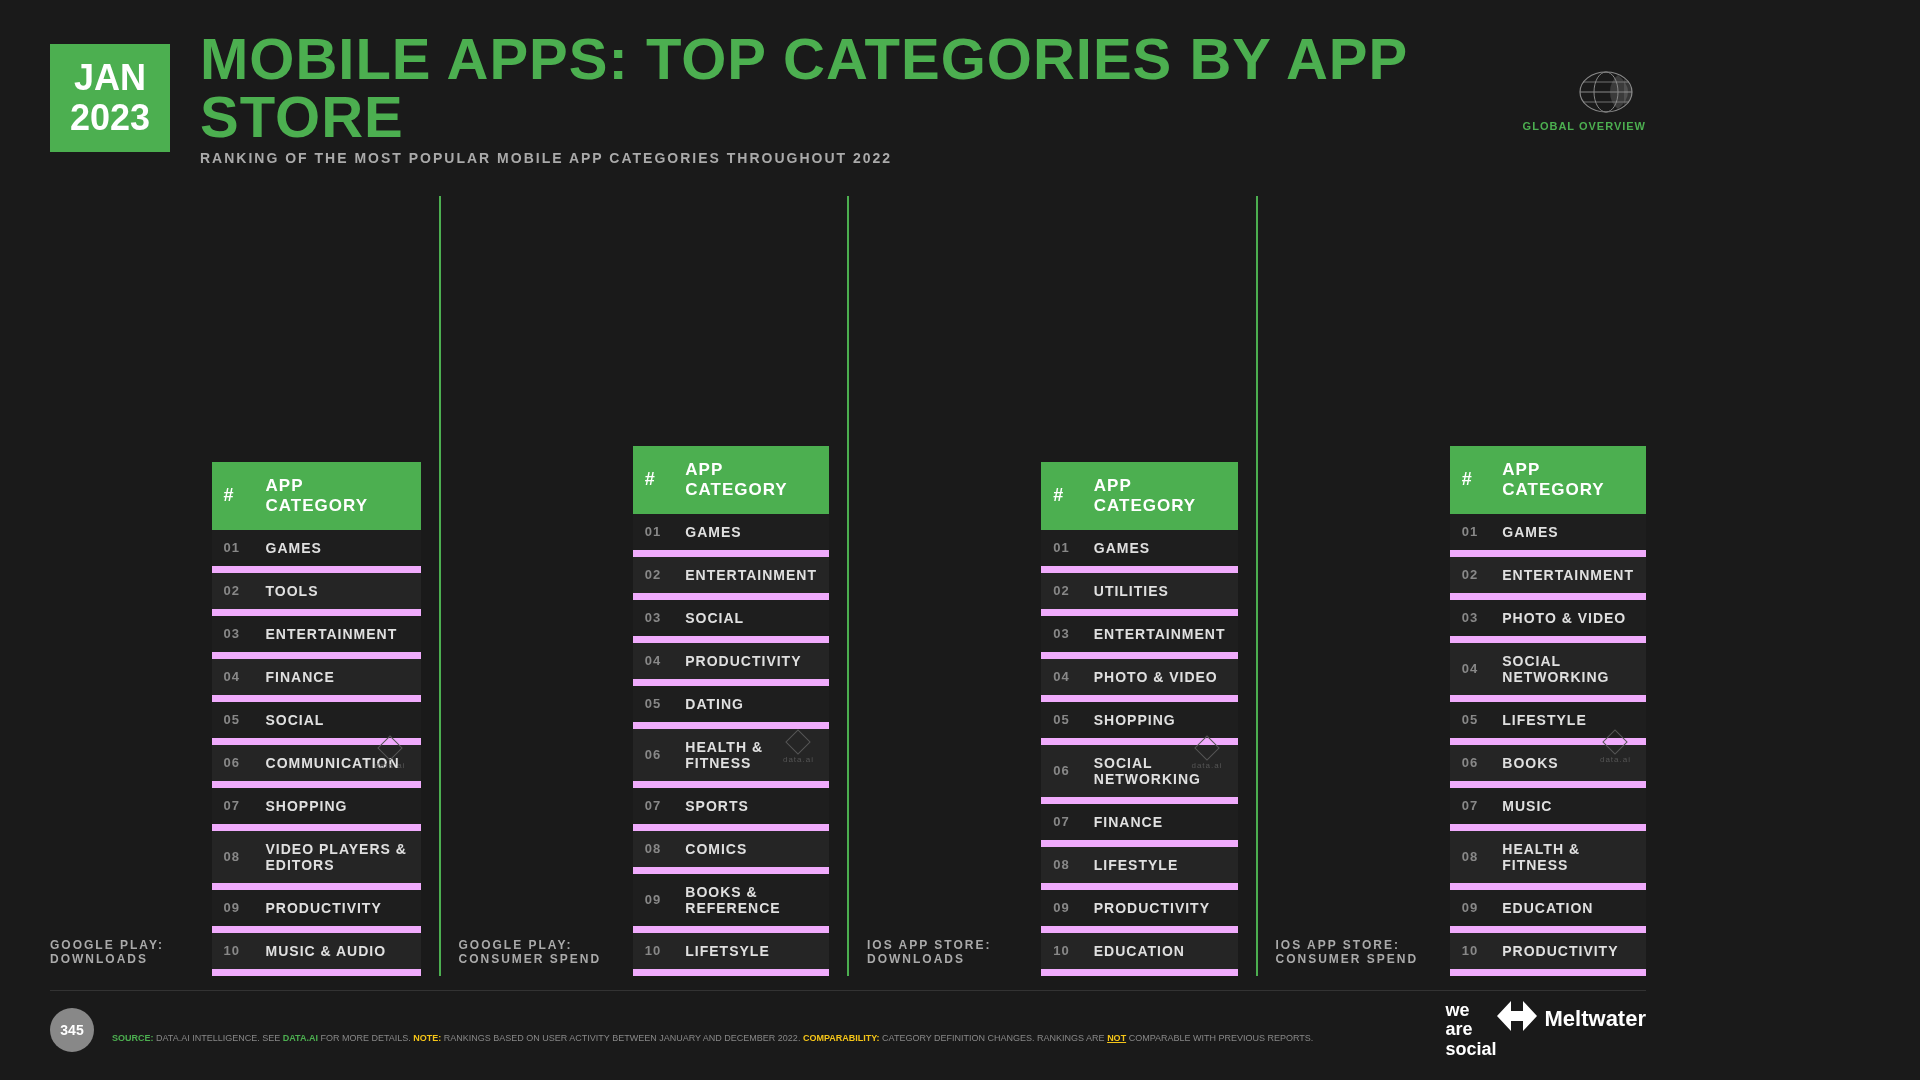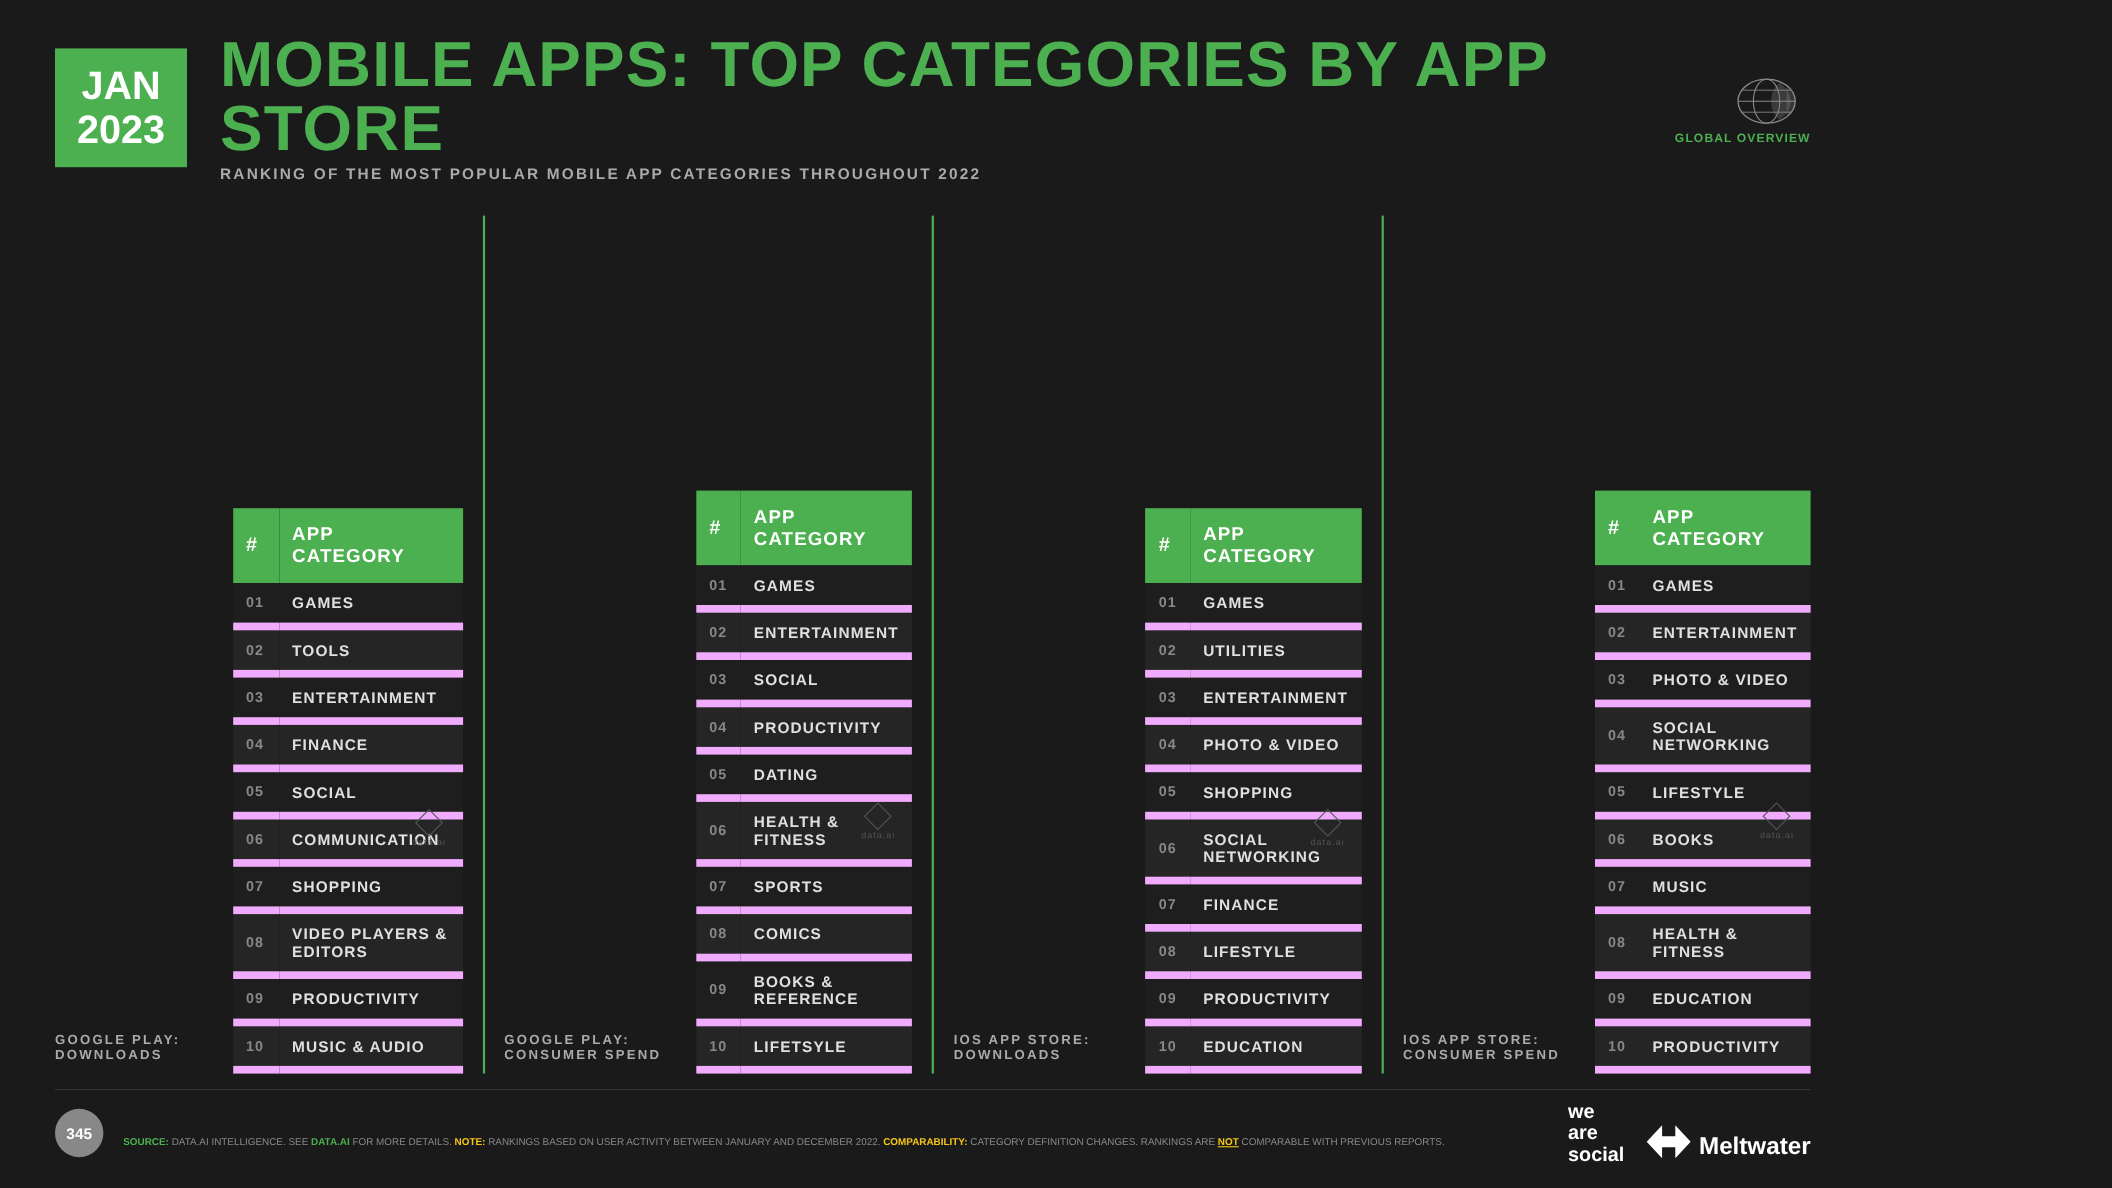--- a/index.html
+++ b/index.html
@@ -190,22 +190,21 @@
       font-weight: 700;
     }
 
     .footer-text span.yellow {
       color: #f5c518;
       font-weight: 700;
     }
 
     .brand-logos {
       display: flex;
-      align-items: flex-end;
-      gap: 20px;
+      align-items: flex-start;
       margin-left: 20px;
     }
 
     .we-are-social {
       font-size: 18px;
       font-weight: 900;
       color: #ffffff;
       line-height: 1.1;
       text-align: left;
     }

